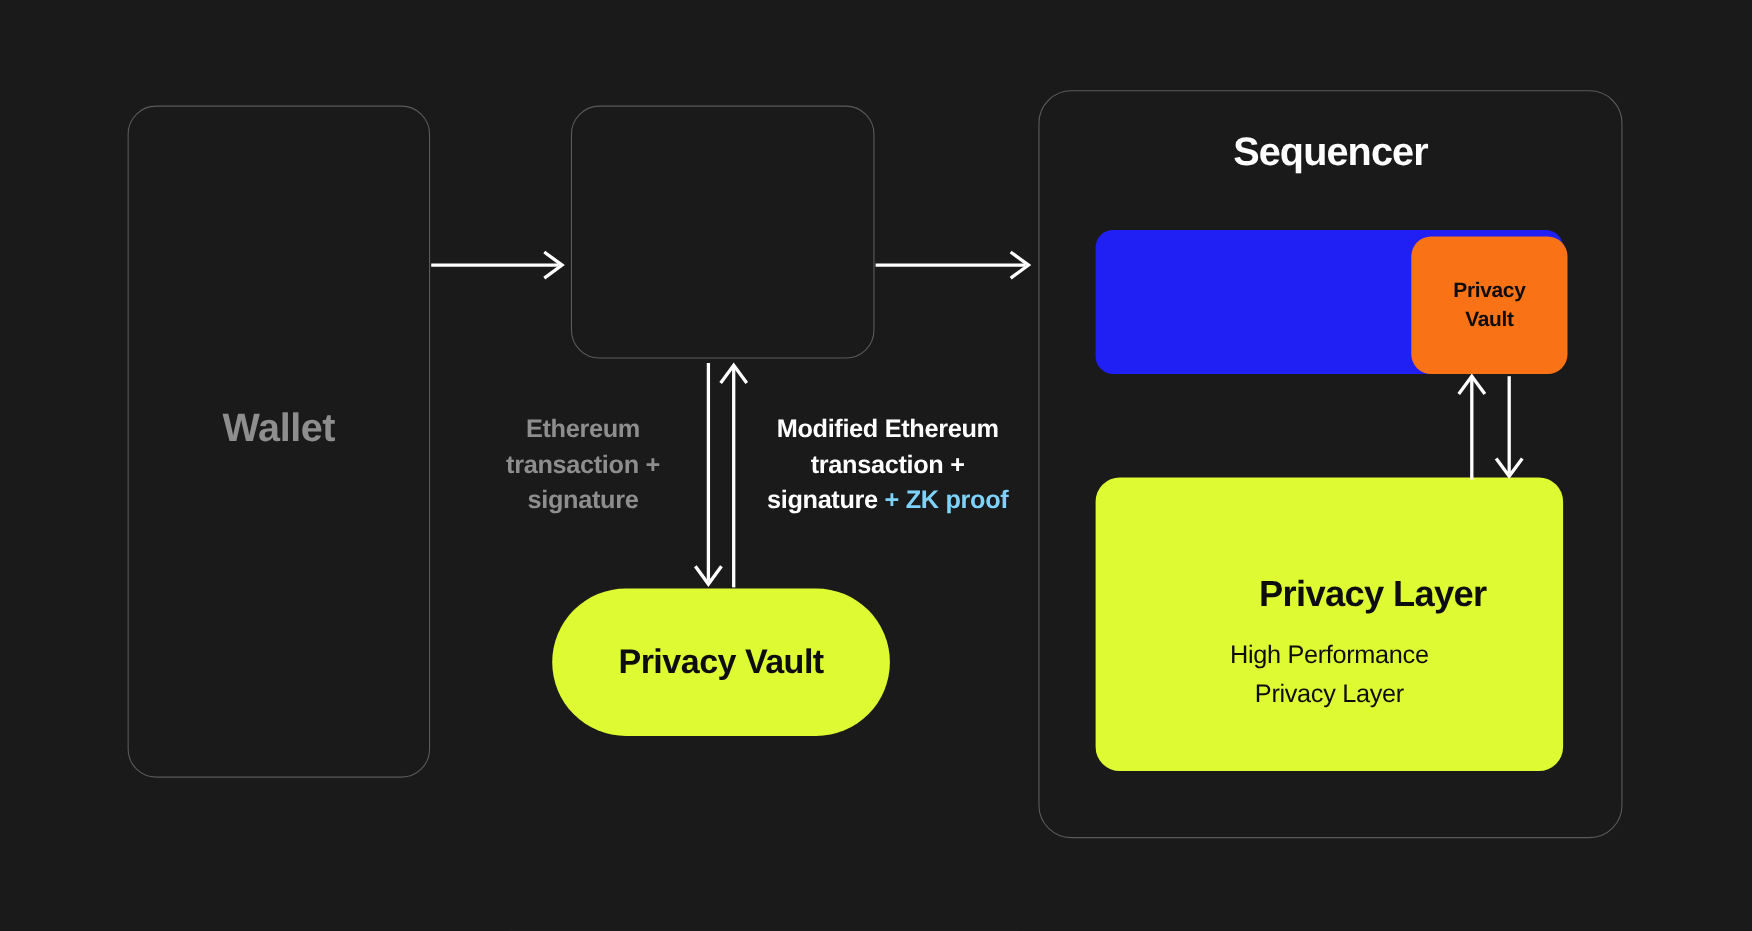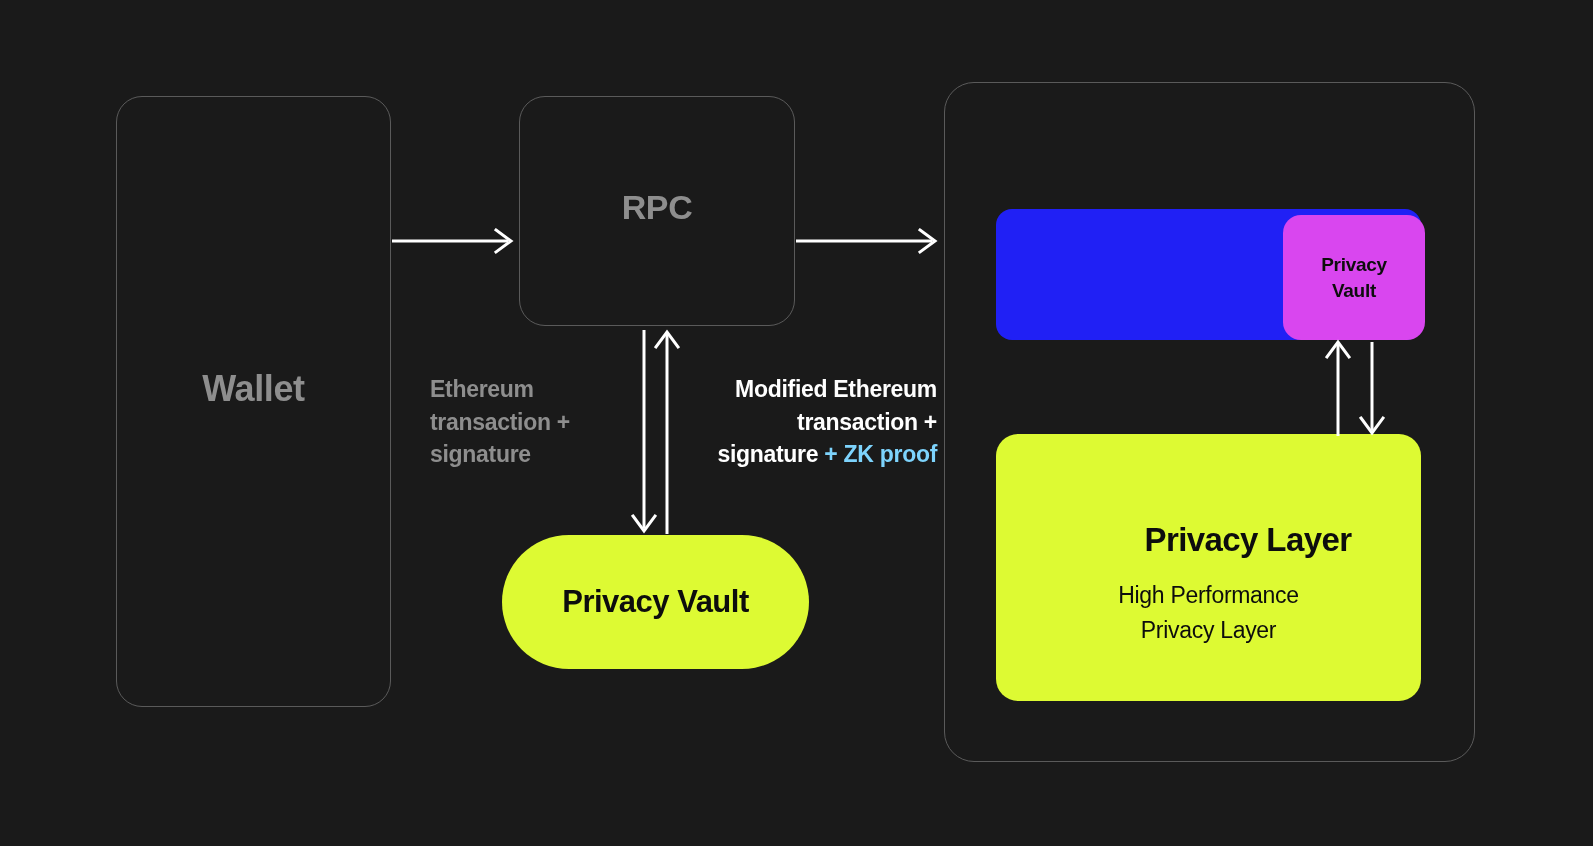--- a/index.html
+++ b/index.html
@@ -105,21 +105,21 @@
     letter-spacing: -0.6px;
   }
 
   
   #privacy-bridge {
     position: absolute;
     left: 1283px;
     top: 215px;
     width: 142px;
     height: 125px;
-    background: #d946ef;
+    background: #f97316;
     border-radius: 18px;
     display: flex;
     align-items: center;
     justify-content: center;
   }
   #privacy-bridge-label {
     font-size: 19px;
     font-weight: bold;
     color: #0d0d0d;
     text-align: center;
@@ -180,33 +180,33 @@
     color: #0d0d0d;
     letter-spacing: -0.5px;
   }
 
   
   #label-eth-tx {
     position: absolute;
     left: 430px;
     top: 373px;
     width: 200px;
-    text-align: left;
+    text-align: center;
     font-size: 23px;
     font-weight: bold;
     color: #8e8e8e;
     line-height: 1.42;
     letter-spacing: -0.3px;
   }
   #label-modified-tx {
     position: absolute;
     left: 677px;
     top: 373px;
     width: 260px;
-    text-align: right;
+    text-align: center;
     font-size: 23px;
     font-weight: bold;
     color: #ffffff;
     line-height: 1.42;
     letter-spacing: -0.3px;
   }
   #label-zk-proof { color: #7dd3fc; }
 
   
   #arrow-layer {
@@ -220,23 +220,23 @@
 </style>
 </head>
 <body>
 
 <div id="canvas">
 
   <div class="outline-box" id="wallet-box"></div>
   <div id="wallet-label">Wallet</div>
 
   <div class="outline-box" id="rpc-box"></div>
-  <div id="rpc-label">RPC</div>
 
   <div class="outline-box" id="sequencer-box"></div>
+  <div id="sequencer-title">Sequencer</div>
 
   <div id="evm-layer"></div>
 
   <div id="privacy-bridge">
     <div id="privacy-bridge-label">
       <span>Privacy</span><br>
       <span>Vault</span>
     </div>
   </div>
 

